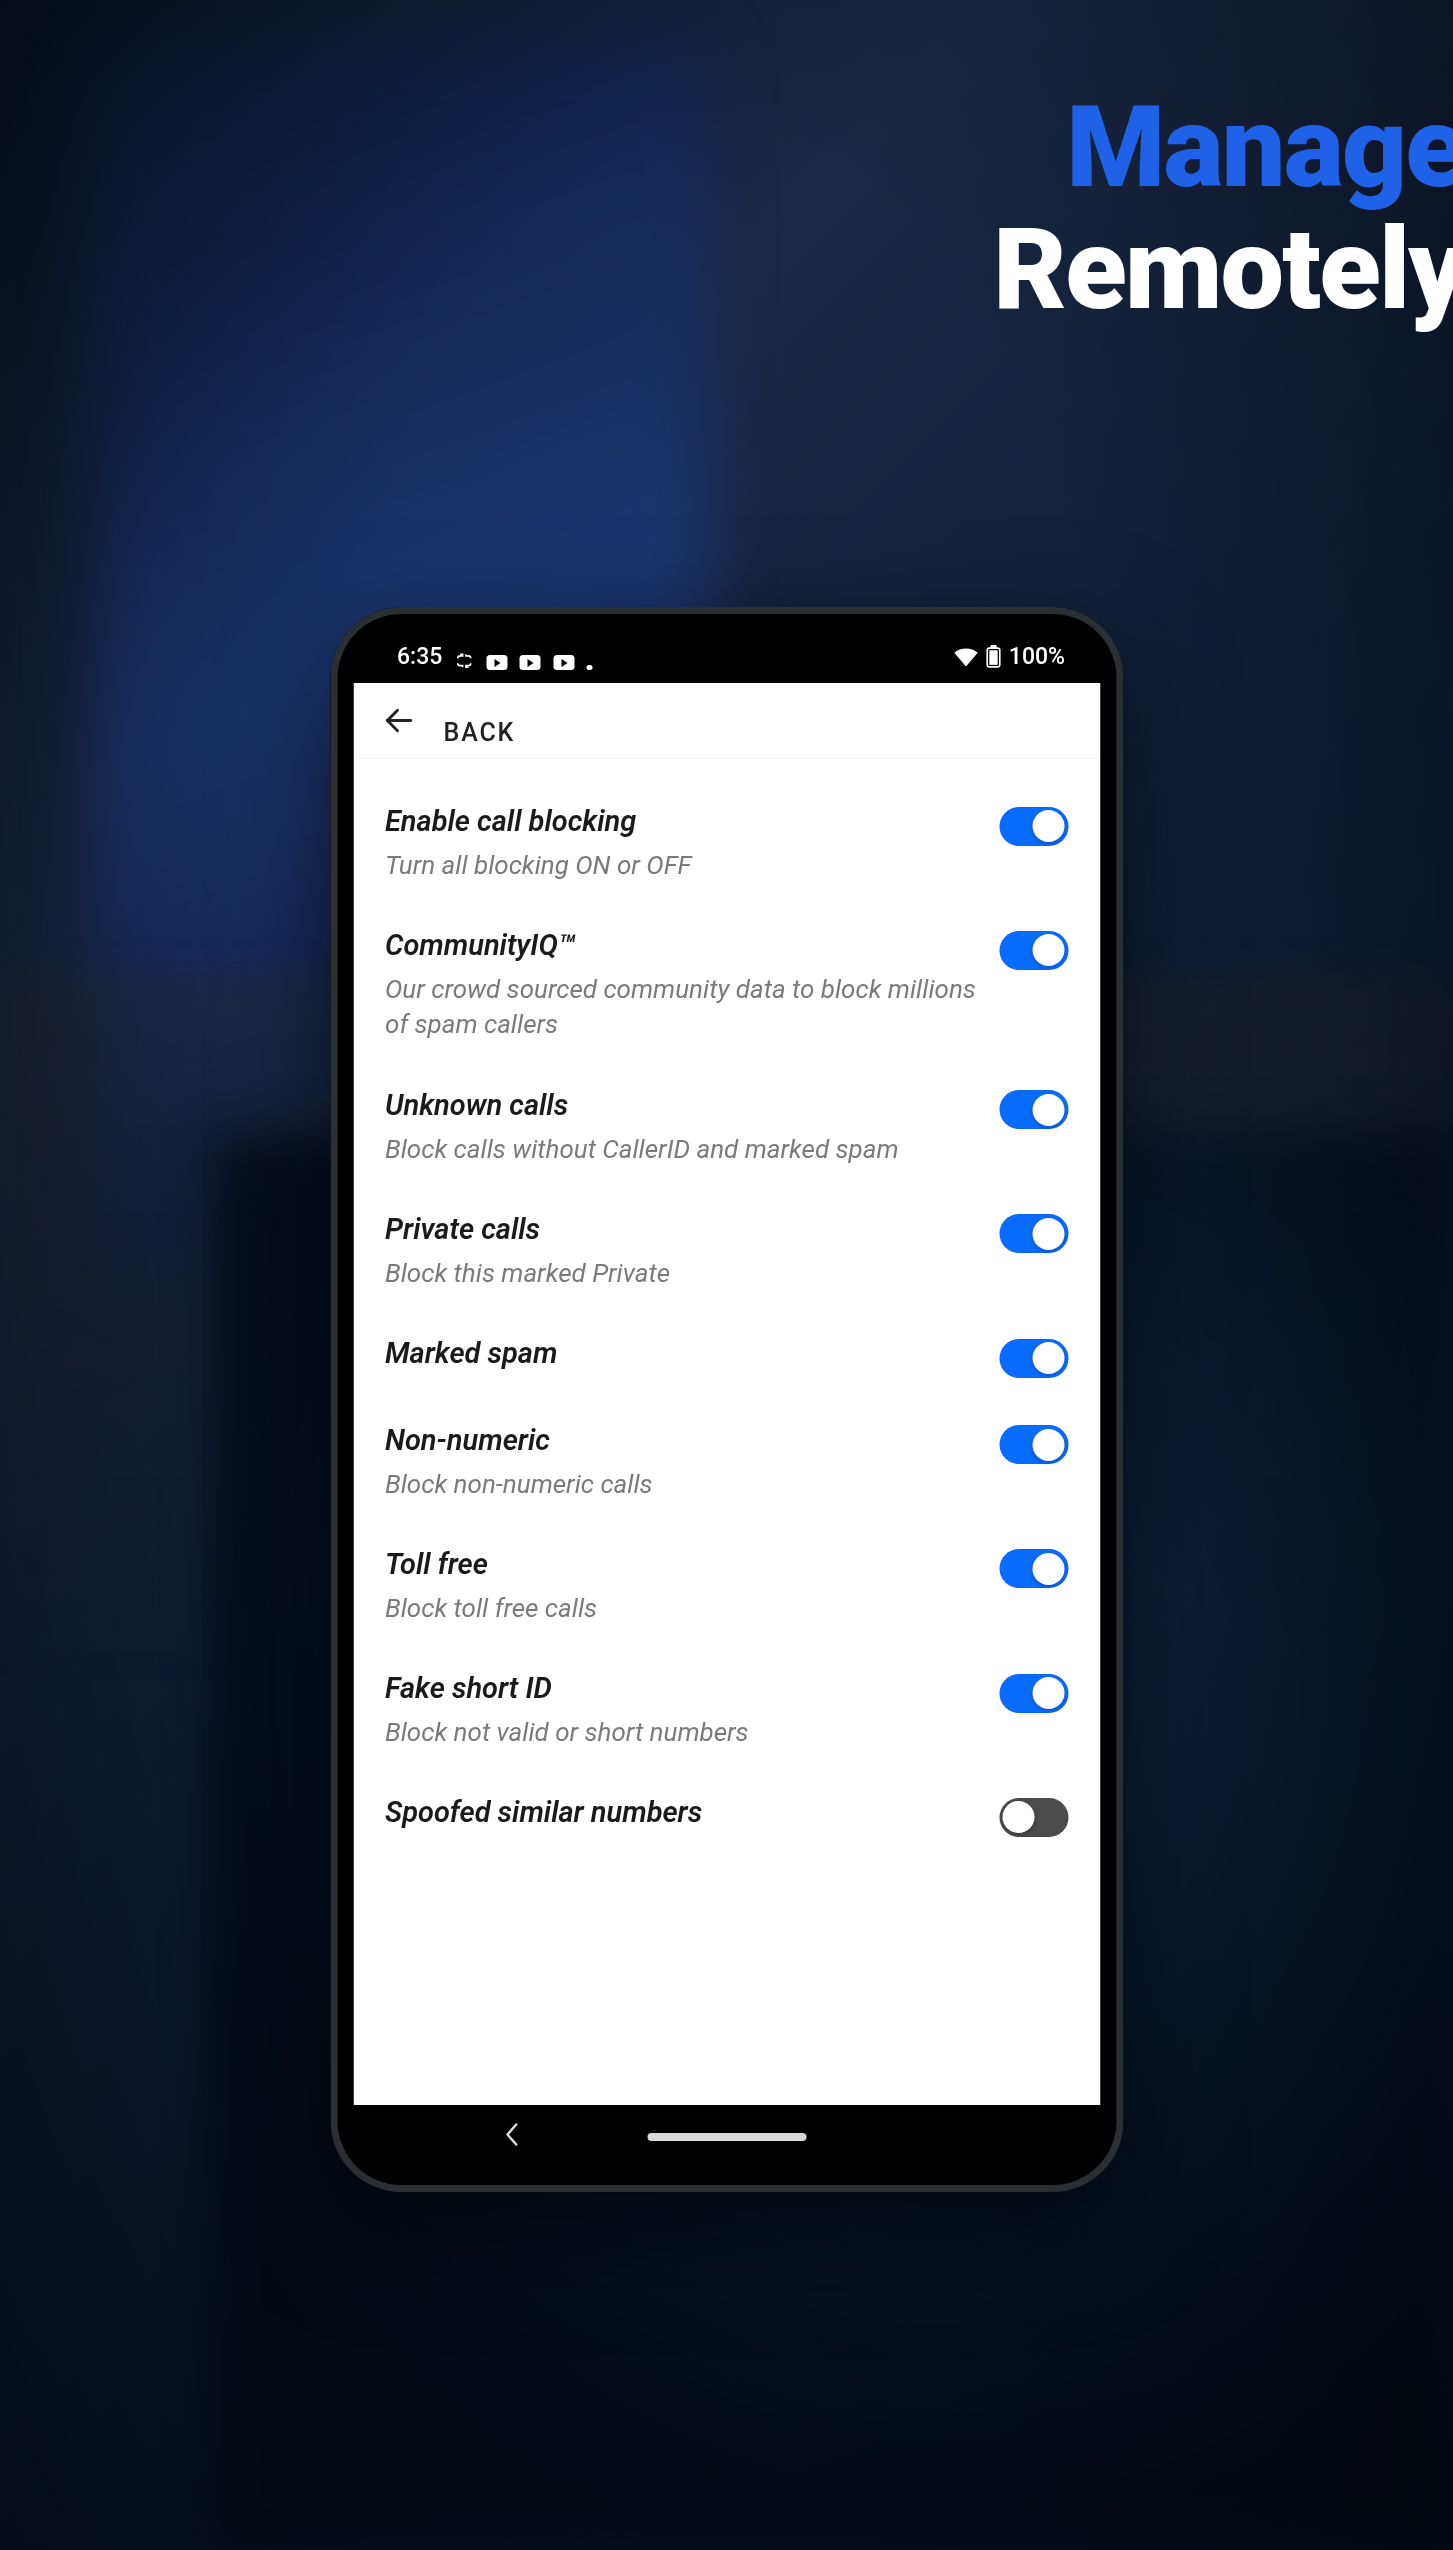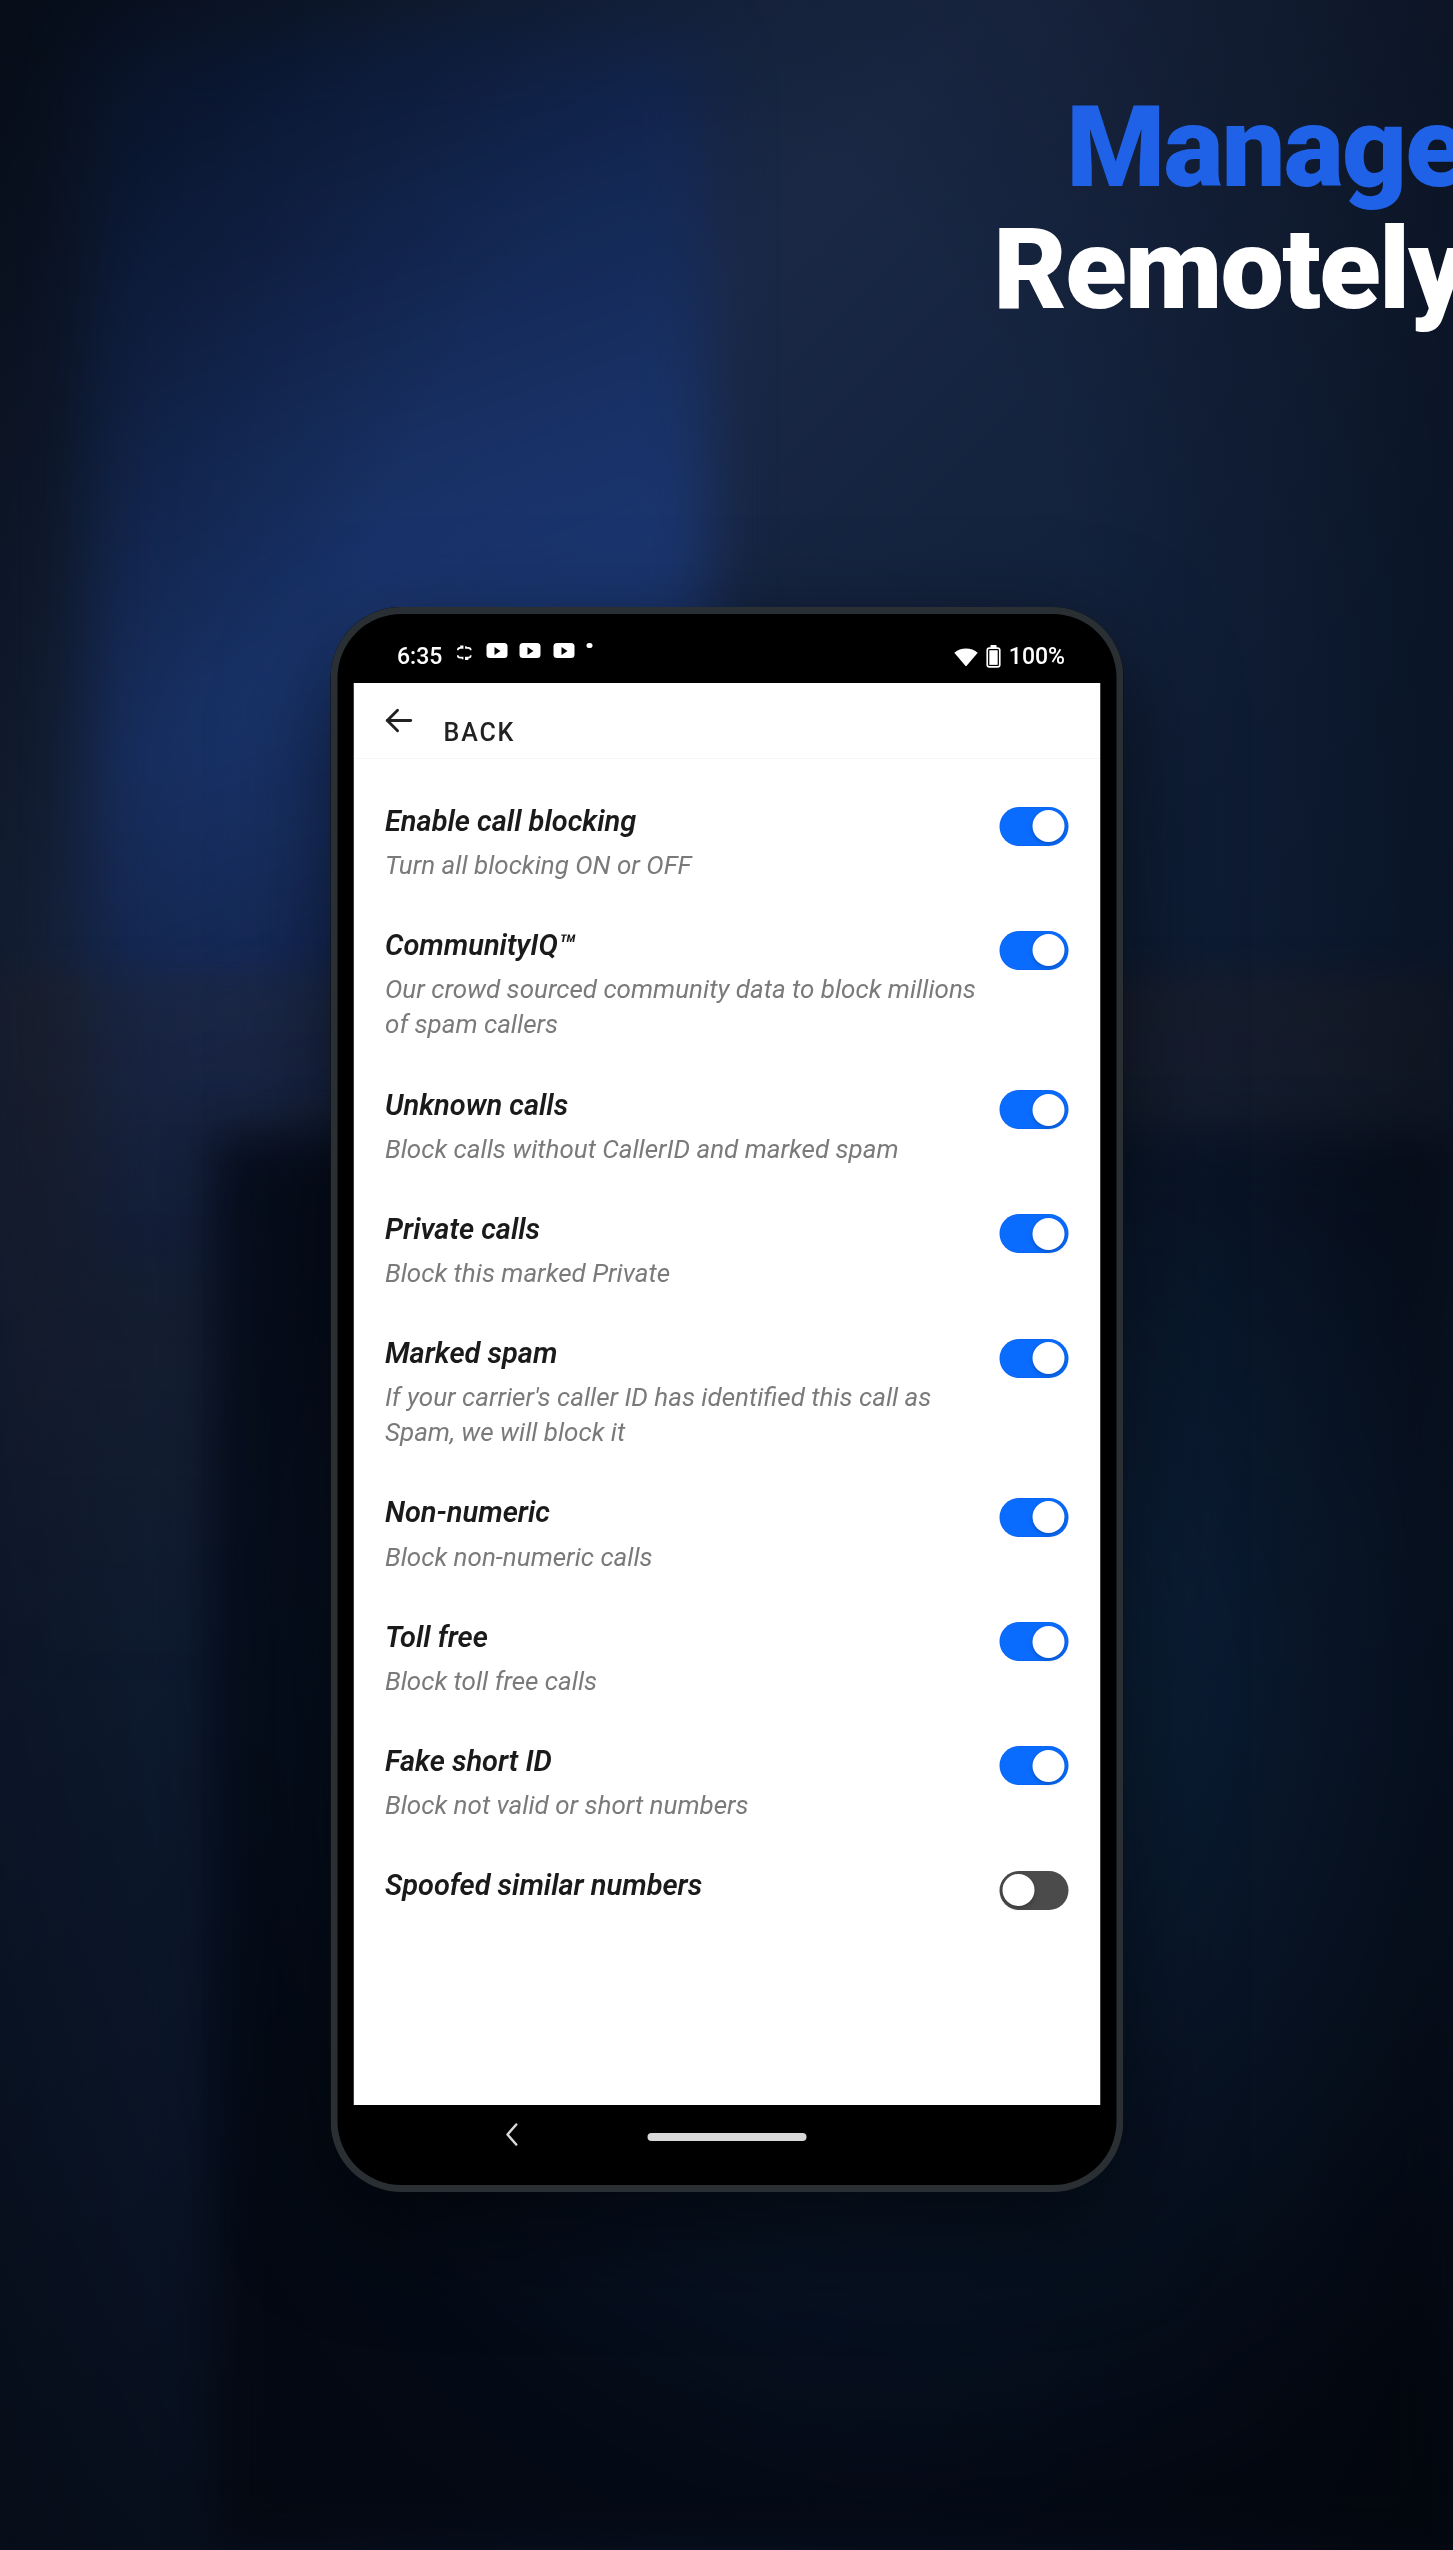--- a/index.html
+++ b/index.html
@@ -102,21 +102,21 @@
     height: 53px;
     background: #000;
     color: #fff;
     display: flex;
     align-items: center;
     justify-content: space-between;
     padding: 0 35px 0 44px;
     font-size: 23px;
     font-weight: 500;
   }
-  .status-left { display: flex; align-items: flex-start; gap: 12.4px; }
+  .status-left { display: flex; align-items: flex-end; gap: 12.4px; }
   .status-right { display: flex; align-items: center; gap: 7px; }
   .sb-icon { display: inline-flex; align-items: center; justify-content: center; }
   .sb-yt {
     width: 21px; height: 15px; background: #fff; border-radius: 3.5px; position: relative;
   }
   .sb-yt::after {
     content: ""; position: absolute; left: 8px; top: 3.5px;
     border-left: 6.2px solid #000; border-top: 4px solid transparent; border-bottom: 4px solid transparent;
   }
   .sb-dot { width: 5.3px; height: 5.3px; background: #fff; border-radius: 50%; }
@@ -310,21 +310,20 @@
             <div class="setting-title">Private calls</div>
             <div class="setting-desc">Block this marked Private</div>
           </div>
           <div class="toggle on">
             <div class="knob"></div>
           </div>
         </div>
         <div class="setting-row">
           <div class="setting-text">
             <div class="setting-title">Marked spam</div>
-            <div class="setting-desc">If your carrier's caller ID has identified this call as Spam, we will block it</div>
           </div>
           <div class="toggle on">
             <div class="knob"></div>
           </div>
         </div>
         <div class="setting-row">
           <div class="setting-text">
             <div class="setting-title">Non-numeric</div>
             <div class="setting-desc">Block non-numeric calls</div>
           </div>

